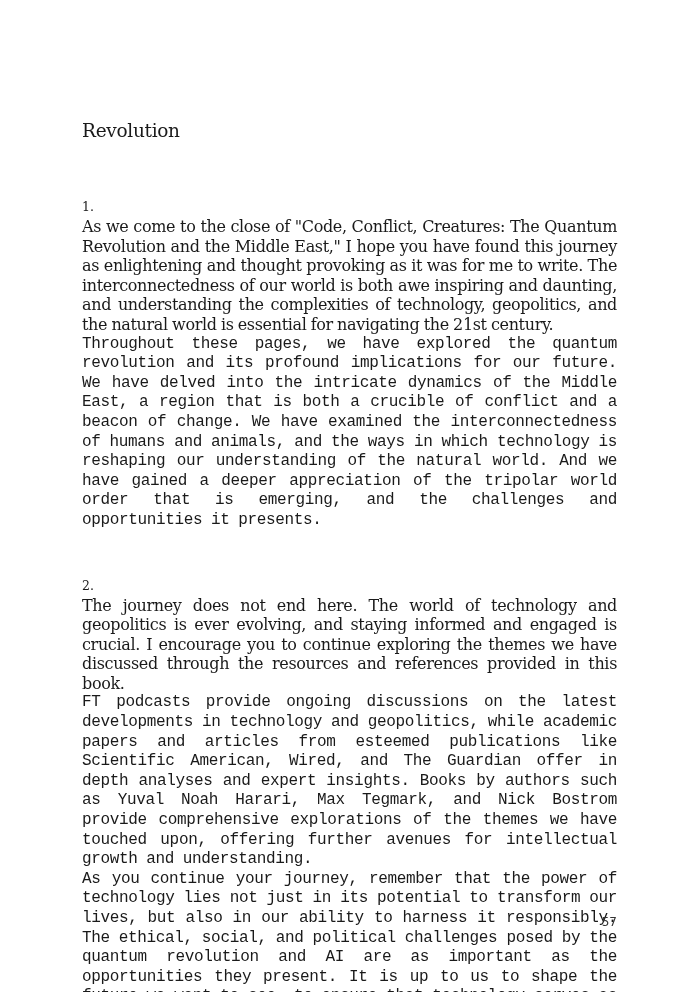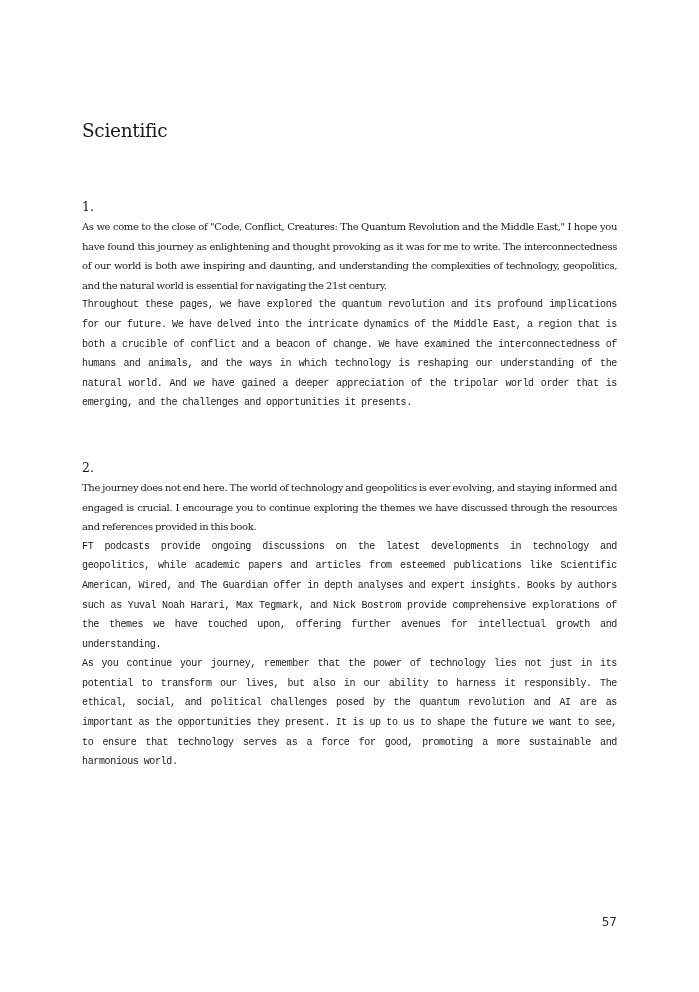--- a/index.html
+++ b/index.html
@@ -37,21 +37,21 @@
       letter-spacing: -0.3px;
     }
     .section-number {
       font-size: 12.5px;
       line-height: 20px;
       margin: 0;
     }
     .sec1 { margin-top: 53px; }
     .sec2 { margin-top: 45px; }
     p.body {
-      font-size: 10px;
+      font-size: 16px;
       line-height: 19.6px;
       text-align: justify;
       margin: 0;
       letter-spacing: -0.35px;
       word-spacing: -0.5px;
     }
     .after-num { margin-top: 9px; }
     .para-gap { margin-top: 9px; font-family: Liberation Mono, monospace; }
     .page-number {
       position: absolute;
@@ -60,21 +60,21 @@
       font-family: "DejaVu Sans", "Liberation Sans", sans-serif;
       font-size: 12px;
       color: #333333;
     }
   </style>
 </head>
 <body>
 
 <div class="page">
   <div class="content">
-    <h1 class="chapter-title">Scientific</h1>
+    <h1 class="chapter-title">Revolution</h1>
 
     <div class="section sec1">
       <div class="section-number">1.</div>
       <p class="body after-num">As we come to the close of "Code, Conflict, Creatures: The Quantum Revolution and the Middle East," I hope you have found this journey as enlightening and thought provoking as it was for me to write. The interconnectedness of our world is both awe inspiring and daunting, and understanding the complexities of technology, geopolitics, and the natural world is essential for navigating the 21st century.</p>
       <p class="body para-gap">Throughout these pages, we have explored the quantum revolution and its profound implications for our future. We have delved into the intricate dynamics of the Middle East, a region that is both a crucible of conflict and a beacon of change. We have examined the interconnectedness of humans and animals, and the ways in which technology is reshaping our understanding of the natural world. And we have gained a deeper appreciation of the tripolar world order that is emerging, and the challenges and opportunities it presents.</p>
     </div>
 
     <div class="section sec2">
       <div class="section-number">2.</div>
       <p class="body after-num">The journey does not end here. The world of technology and geopolitics is ever evolving, and staying informed and engaged is crucial. I encourage you to continue exploring the themes we have discussed through the resources and references provided in this book.</p>

